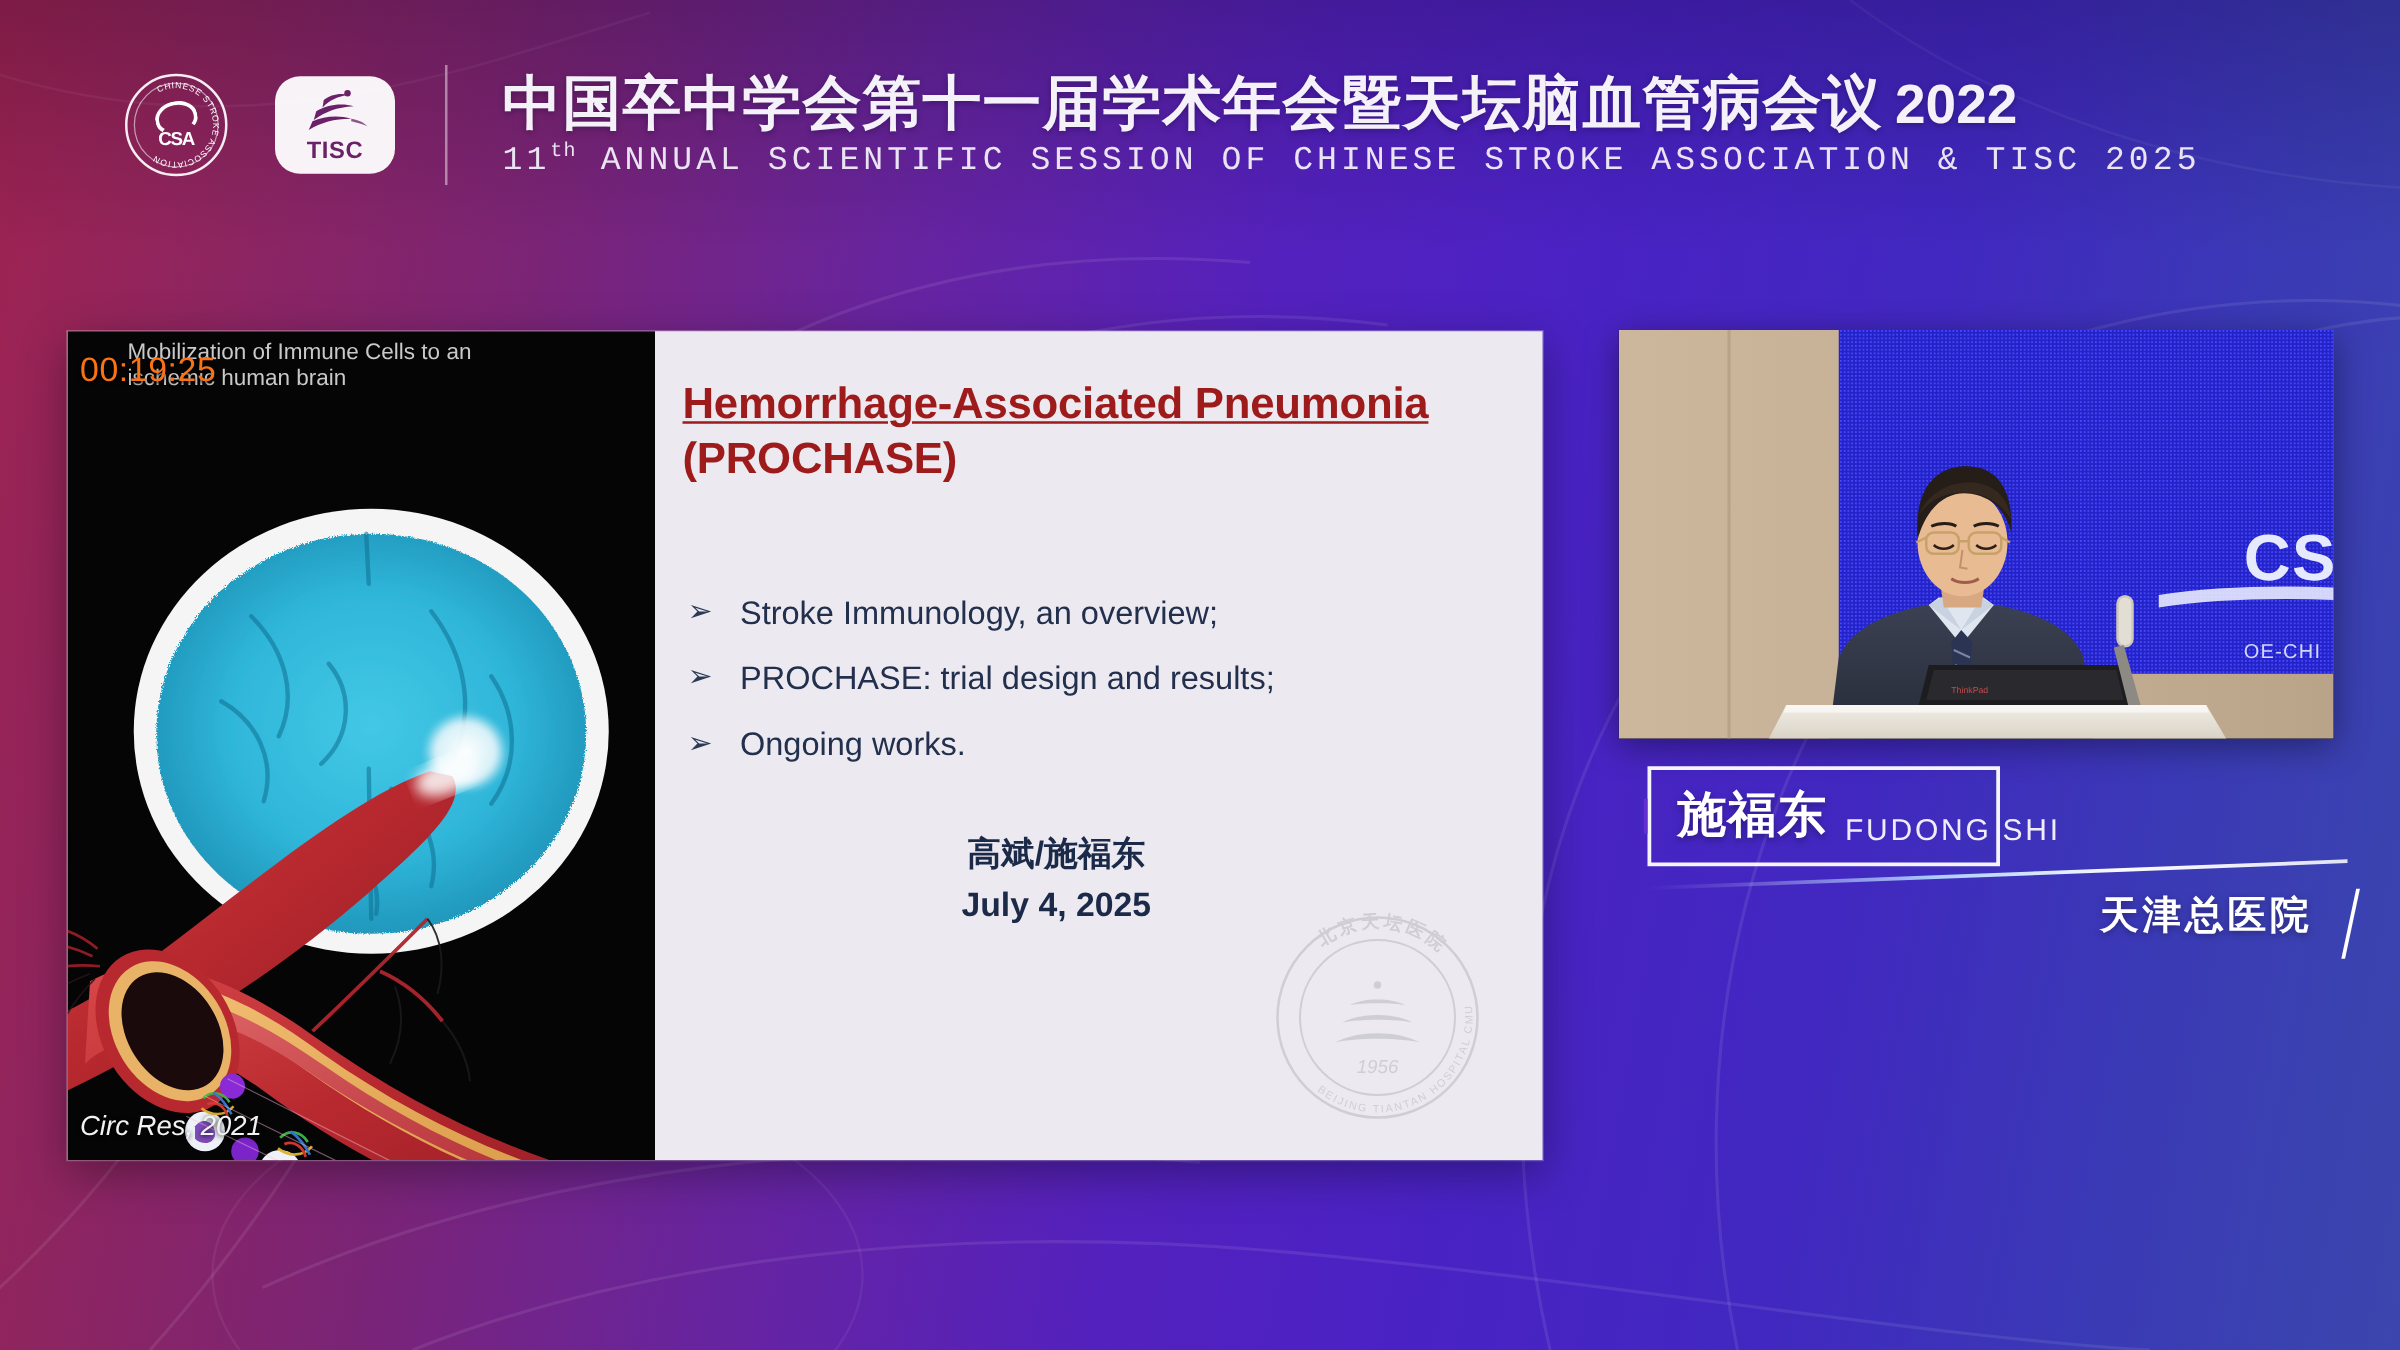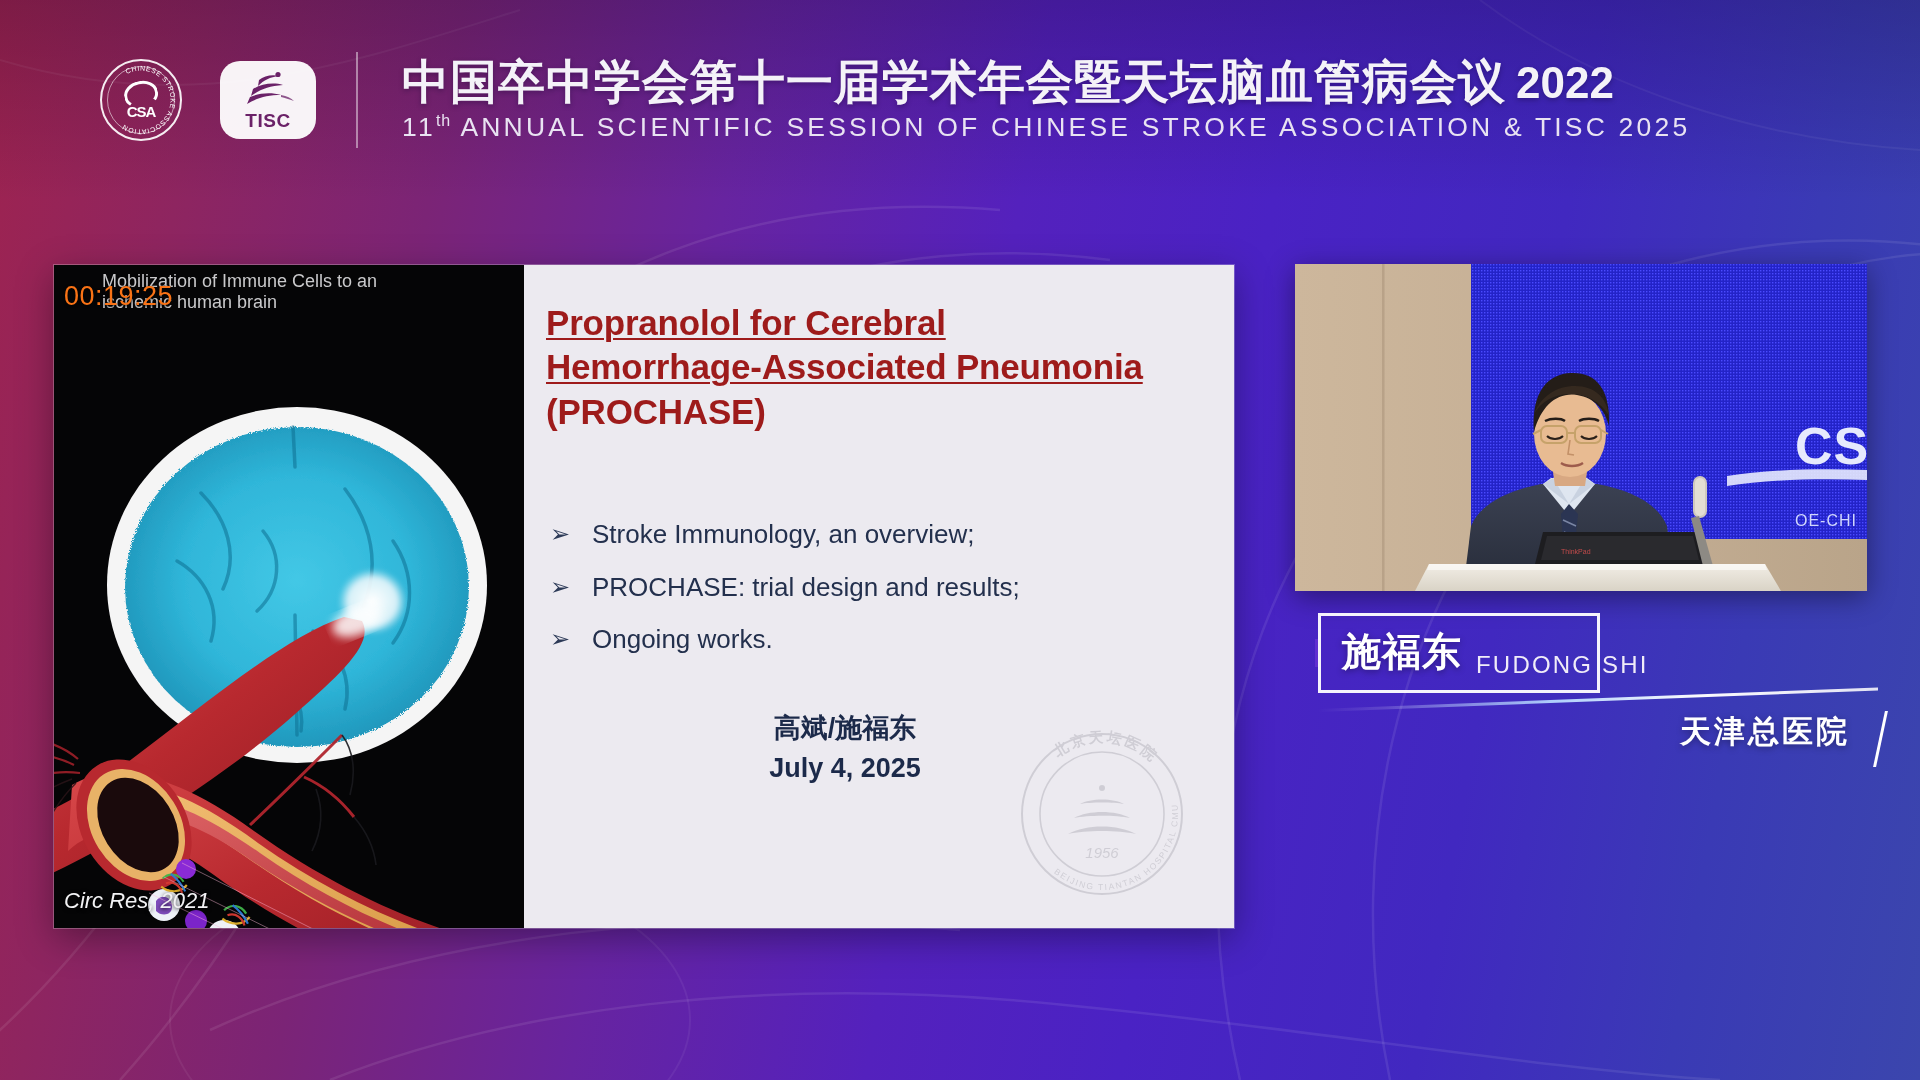--- a/index.html
+++ b/index.html
@@ -81,21 +81,21 @@
   }
   #hdr-text{ display:flex; flex-direction:column; justify-content:center; }
   #hdr-cn{
     font-size:47px; font-weight:bold; color:#f4f2f8; line-height:1.08;
     letter-spacing:1px; white-space:nowrap;
     text-shadow:0 2px 5px rgba(20,0,50,.35);
   }
   #hdr-cn .yr{ font-size:44px; margin-left:10px; letter-spacing:0; }
   #hdr-en{
     font-size:26.5px; color:#e9e3f2; letter-spacing:3.2px; white-space:nowrap;
-    margin-top:5px; font-weight:300;
+    margin-top:5px; font-weight:300;font-family:Liberation Mono, monospace;
   }
   #hdr-en .sup{ font-size:16px; vertical-align:super; letter-spacing:1px; }
 
   
   #slide {
     position:absolute; left:54px; top:265px; width:1180px; height:663px;
     background:#eceaf0; box-shadow:0 0 0 1px rgba(255,255,255,.25), 0 10px 34px rgba(0,0,0,.35);
     display:flex; overflow:hidden;
   }
   
@@ -401,21 +401,20 @@
         </g>
       </svg>
 
       <div id="fig-caption">Mobilization of Immune Cells to an ischemic human brain</div>
       <div id="timer">00:19:25</div>
       <div id="fig-cite">Circ Res, 2021</div>
     </div>
 
     <div id="slide-body">
       <div id="slide-title">
-        <div><u>Propranolol for Cerebral</u></div>
         <div><u>Hemorrhage-Associated Pneumonia</u></div>
         <div>(PROCHASE)</div>
       </div>
 
       <div id="bullets">
         <div class="bullet">
           <span class="arrow">➢</span>
           <span>Stroke Immunology, an overview;</span>
         </div>
         <div class="bullet">

